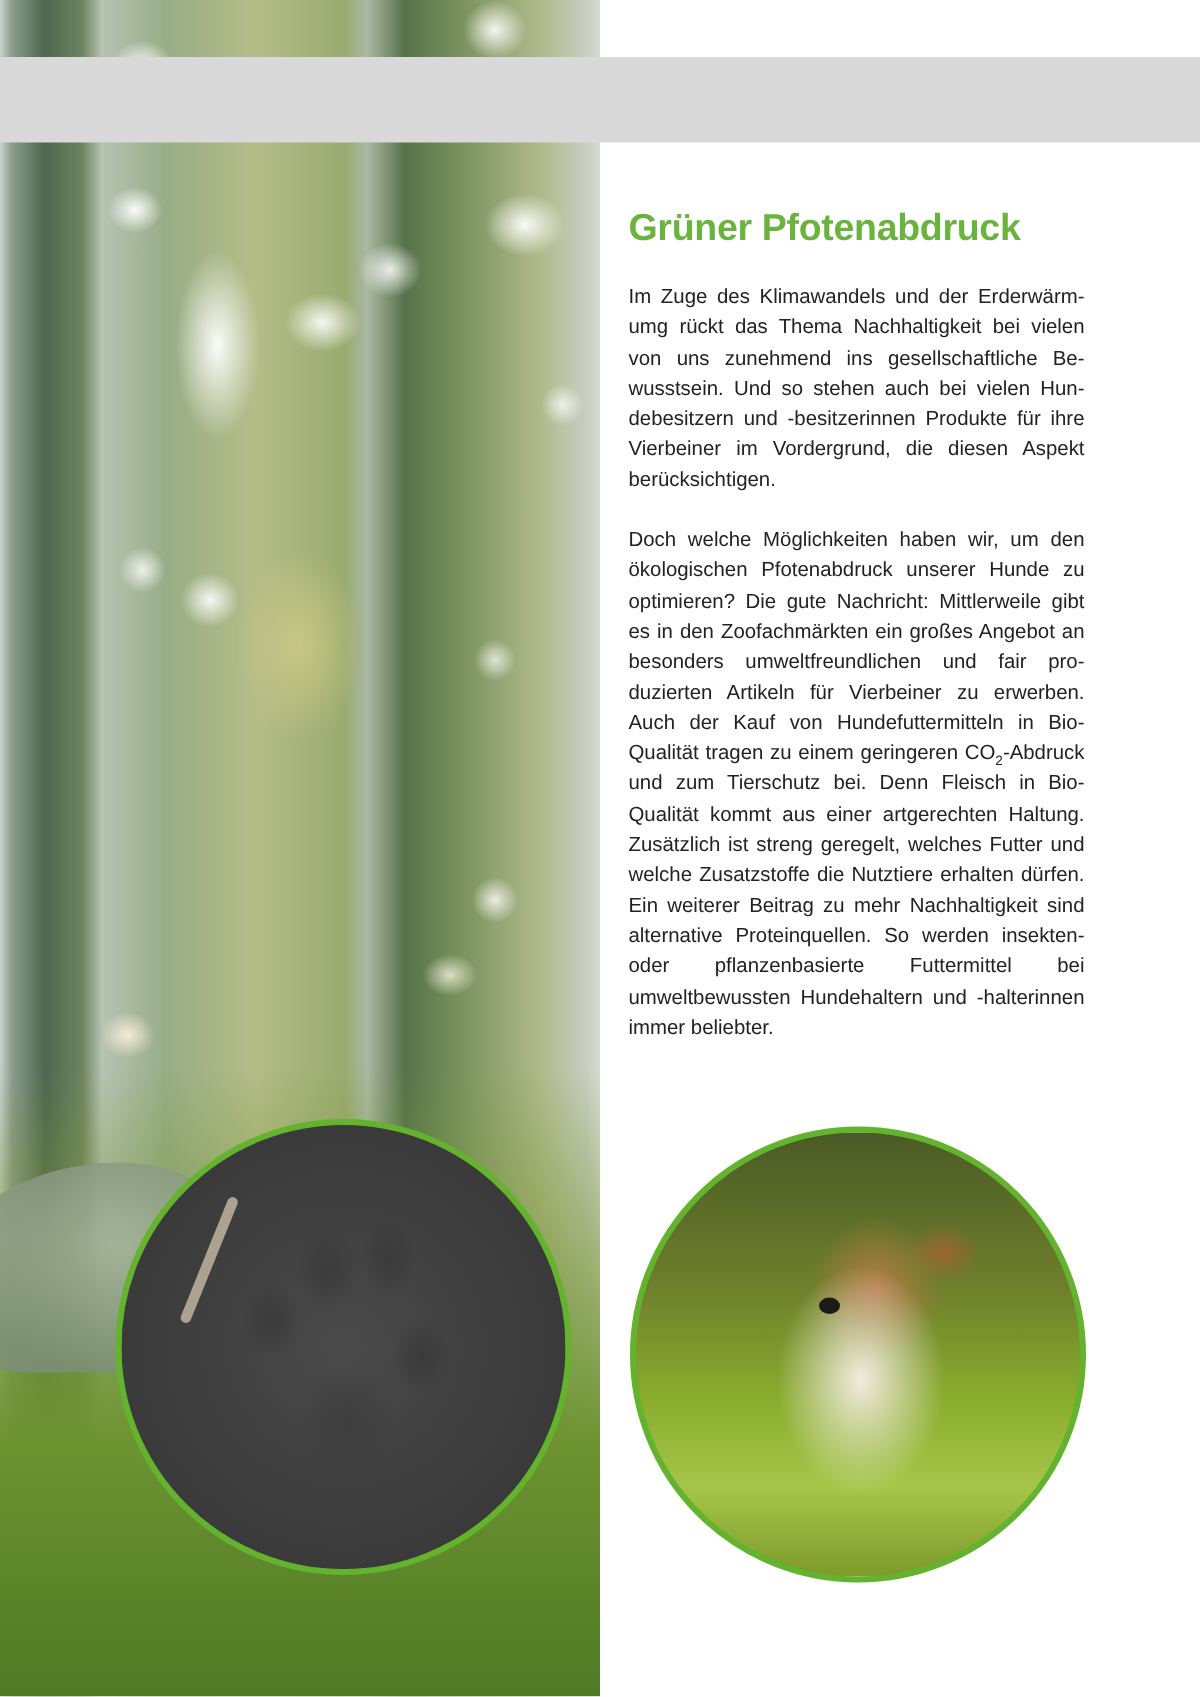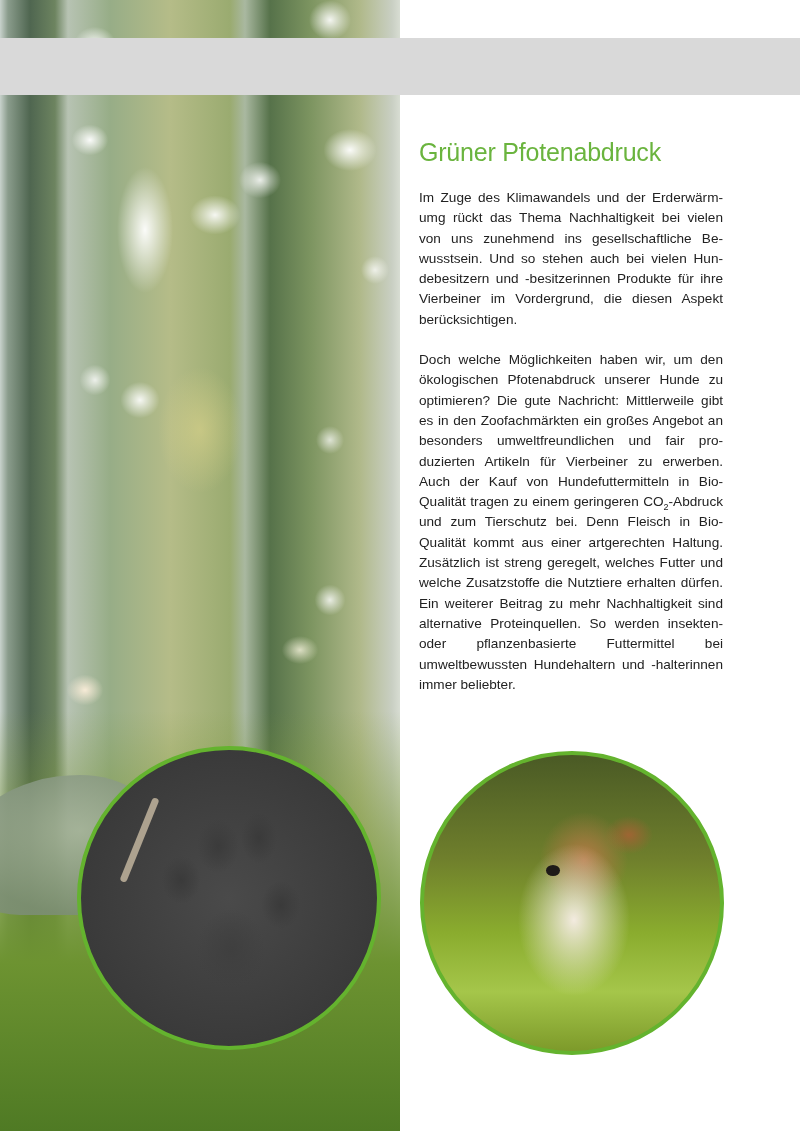--- a/index.html
+++ b/index.html
@@ -34,21 +34,21 @@
   .forest .blanket {
     position: absolute; left: -40px; top: 775px; width: 200px; height: 140px; border-radius: 60% 40% 40% 30%;
     background: radial-gradient(ellipse at 60% 40%, #a7b4a0, #7d8e78 70%); opacity: 0.85; z-index: 1;
   }
 
   
   .band { position: absolute; left: 0; top: 38px; width: 800px; height: 57px; background: #d9d9d9; z-index: 2; }
 
   
   .article { position: absolute; left: 419px; top: 136px; width: 304px; color: #222222; z-index: 2; }
-  .article h1 { margin: 0 0 20px 0; font-size: 25px; line-height: 32px; font-weight: normal; color: #6ab43e; letter-spacing: -0.2px; }
+  .article h1 { margin: 0 0 20px 0; font-size: 25px; line-height: 32px; font-weight: bold; color: #6ab43e; letter-spacing: -0.2px; }
   .article p { margin: 0 0 20px 0; font-size: 13.6px; line-height: 20.3px; text-align: justify; hyphens: manual; }
   sub { font-size: 9px; line-height: 0; }
 
   
   .circle {
     position: absolute; width: 296px; height: 296px; border-radius: 50%; border: 4px solid #64b32e;
     overflow: hidden; z-index: 3; box-sizing: content-box;
   }
   .paw { left: 77px; top: 746px;
     background:

